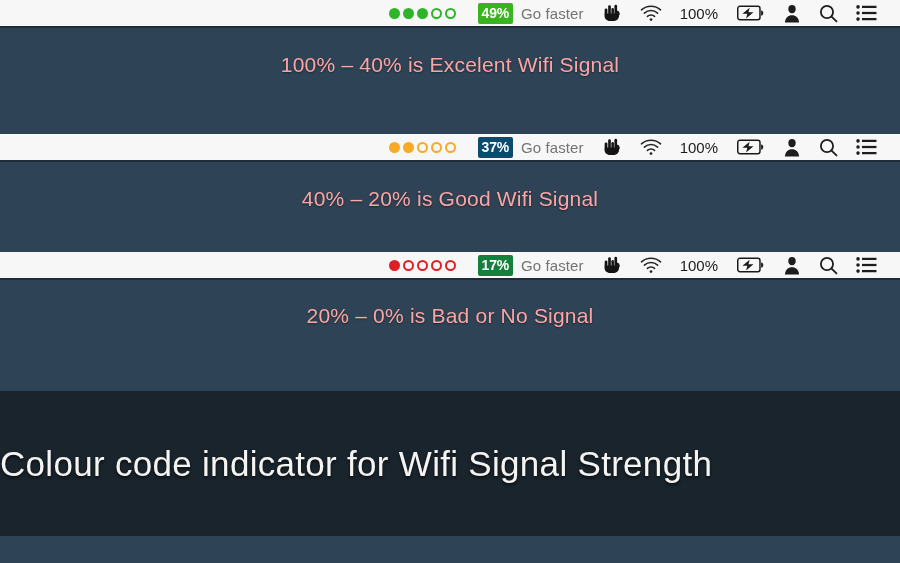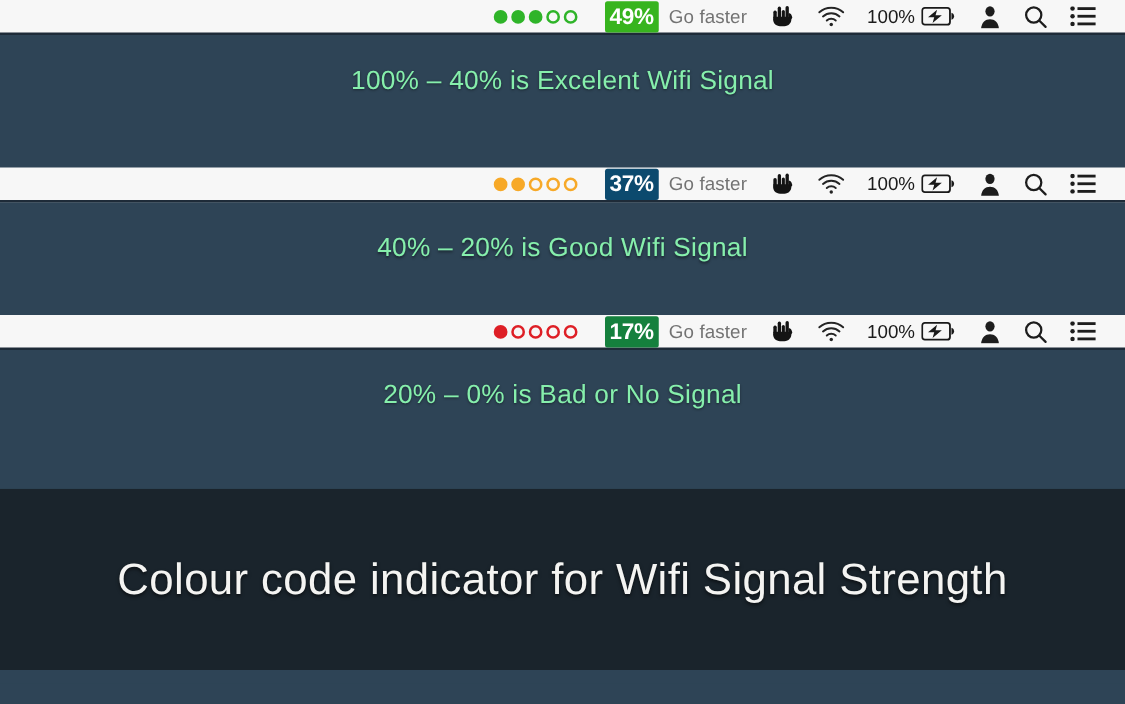--- a/index.html
+++ b/index.html
@@ -59,72 +59,72 @@
     border-radius: 50%;
     box-sizing: border-box;
     border: 2px solid currentColor;
     background: transparent;
   }
   .dot.filled { background: currentColor; }
 
   
   .pct-badge {
     color: #ffffff;
-    font-size: 18px;
+    font-size: 14px;
     font-weight: bold;
     line-height: 1;
     padding: 3px 4px 4px 4px;
     border-radius: 2px;
     letter-spacing: -0.2px;
   }
   .go-faster {
     color: #737373;
     font-size: 15px;
     padding-left: 8px;
     letter-spacing: 0.1px;
   }
 
   
   .batt-pct {
     color: #1c1c1c;
     font-size: 15px;
     letter-spacing: 0px;
-    padding-right: 5px;
+    padding-right: 19px;
   }
 
   .icon { display: block; }
 
   
   .band {
     position: relative;
     background: #2e4456;
     display: flex;
     justify-content: center;
   }
   .band-text {
-    color: #86efac;
+    color: #fca5a5;
     font-size: 21px;
     letter-spacing: 0.2px;
     text-shadow: 0 1px 2px rgba(0,0,0,0.45);
     white-space: nowrap;
   }
   .band1 { height: 106px; }
   .band1 .band-text { margin-top: 25px; }
   .band2 { height: 90px; }
   .band2 .band-text { margin-top: 25px; }
   .band3 { height: 111px; justify-content: center; }
   .band3 .band-text { margin-top: 24px; }
 
   
   .caption-band {
     height: 145px;
     background: #1a242c;
     display: flex;
     align-items: center;
-    justify-content: center;
+    justify-content: flex-start;
   }
   .caption-text {
     color: #f4f4f2;
     font-size: 35px;
     letter-spacing: 0.3px;
     text-shadow: 0 2px 3px rgba(0,0,0,0.6);
     white-space: nowrap;
   }
   .footer-strip {
     height: 11px;

